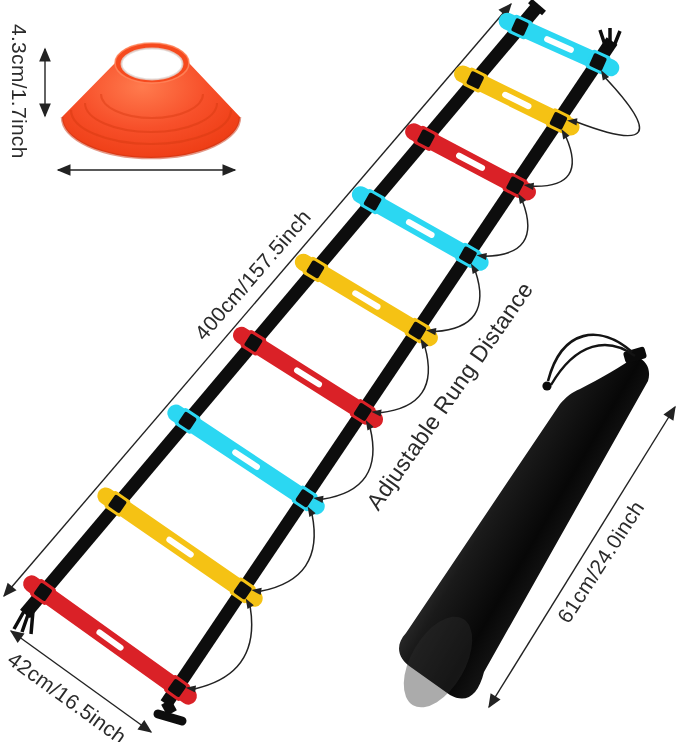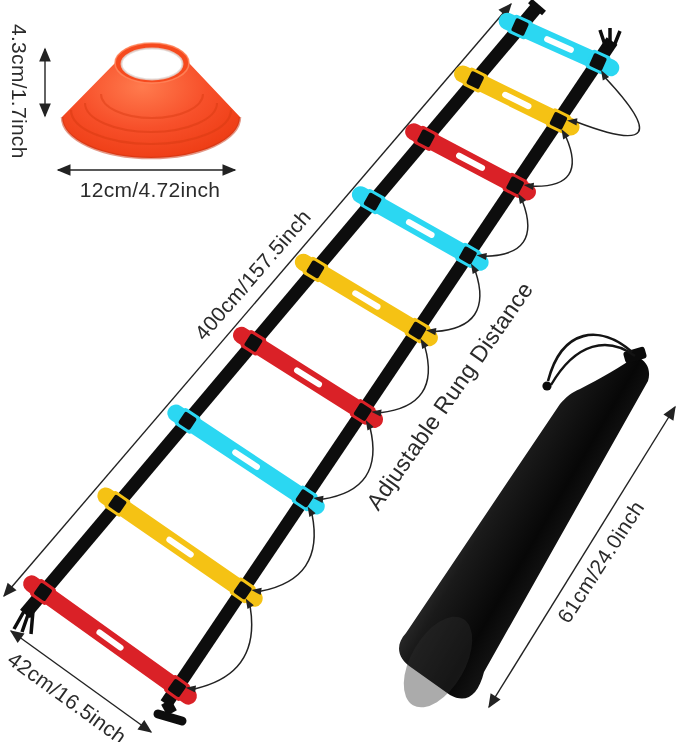--- a/index.html
+++ b/index.html
@@ -197,21 +197,20 @@
       <ellipse cx="438" cy="662" rx="50" ry="27" transform="rotate(-60 438 662)" fill="#2e2e2e" opacity="0.4"></ellipse>
       <rect x="624" y="349" width="22" height="12" rx="3" transform="rotate(-16 635 355)" fill="#0a0a0a"></rect>
       <path d="M632,352 C600,324 562,328 548,381" stroke="#131313" stroke-width="2.6" fill="none"></path>
       <path d="M635,356 C608,336 576,342 551,385" stroke="#131313" stroke-width="2.4" fill="none"></path>
       <circle cx="547" cy="386" r="4.6" fill="#0a0a0a"></circle>
     </g>
   </svg>
 
   <div class="lbl" style="left: 31px; top: 24px; transform: rotate(90deg); transform-origin: 0px 0px; color: rgb(43, 43, 43);">4.3cm/1.7inch</div>
 
-  <div class="lbl" style="left: 60px; top: 178px; width: 180px; text-align: center; color: rgb(43, 43, 43);">12cm/4.72inch</div>
 
   <div class="lbl rot-cc" style="left: 253px; top: 275px; transform: translate(-50%, -50%) rotate(-49deg); color: rgb(43, 43, 43);">400cm/157.5inch</div>
 
   <div class="lbl note rot-cc" style="left: 450px; top: 396px; transform: translate(-50%, -50%) rotate(-55deg); color: rgb(43, 43, 43);">Adjustable Rung Distance</div>
 
   <div class="lbl rot-cc" style="left: 67px; top: 698px; transform: translate(-50%, -50%) rotate(36deg); color: rgb(43, 43, 43);">42cm/16.5inch</div>
 
   <div class="lbl rot-cc" style="left: 601px; top: 562px; transform: translate(-50%, -50%) rotate(-57deg); color: rgb(43, 43, 43);">61cm/24.0inch</div>
 </div>
 

